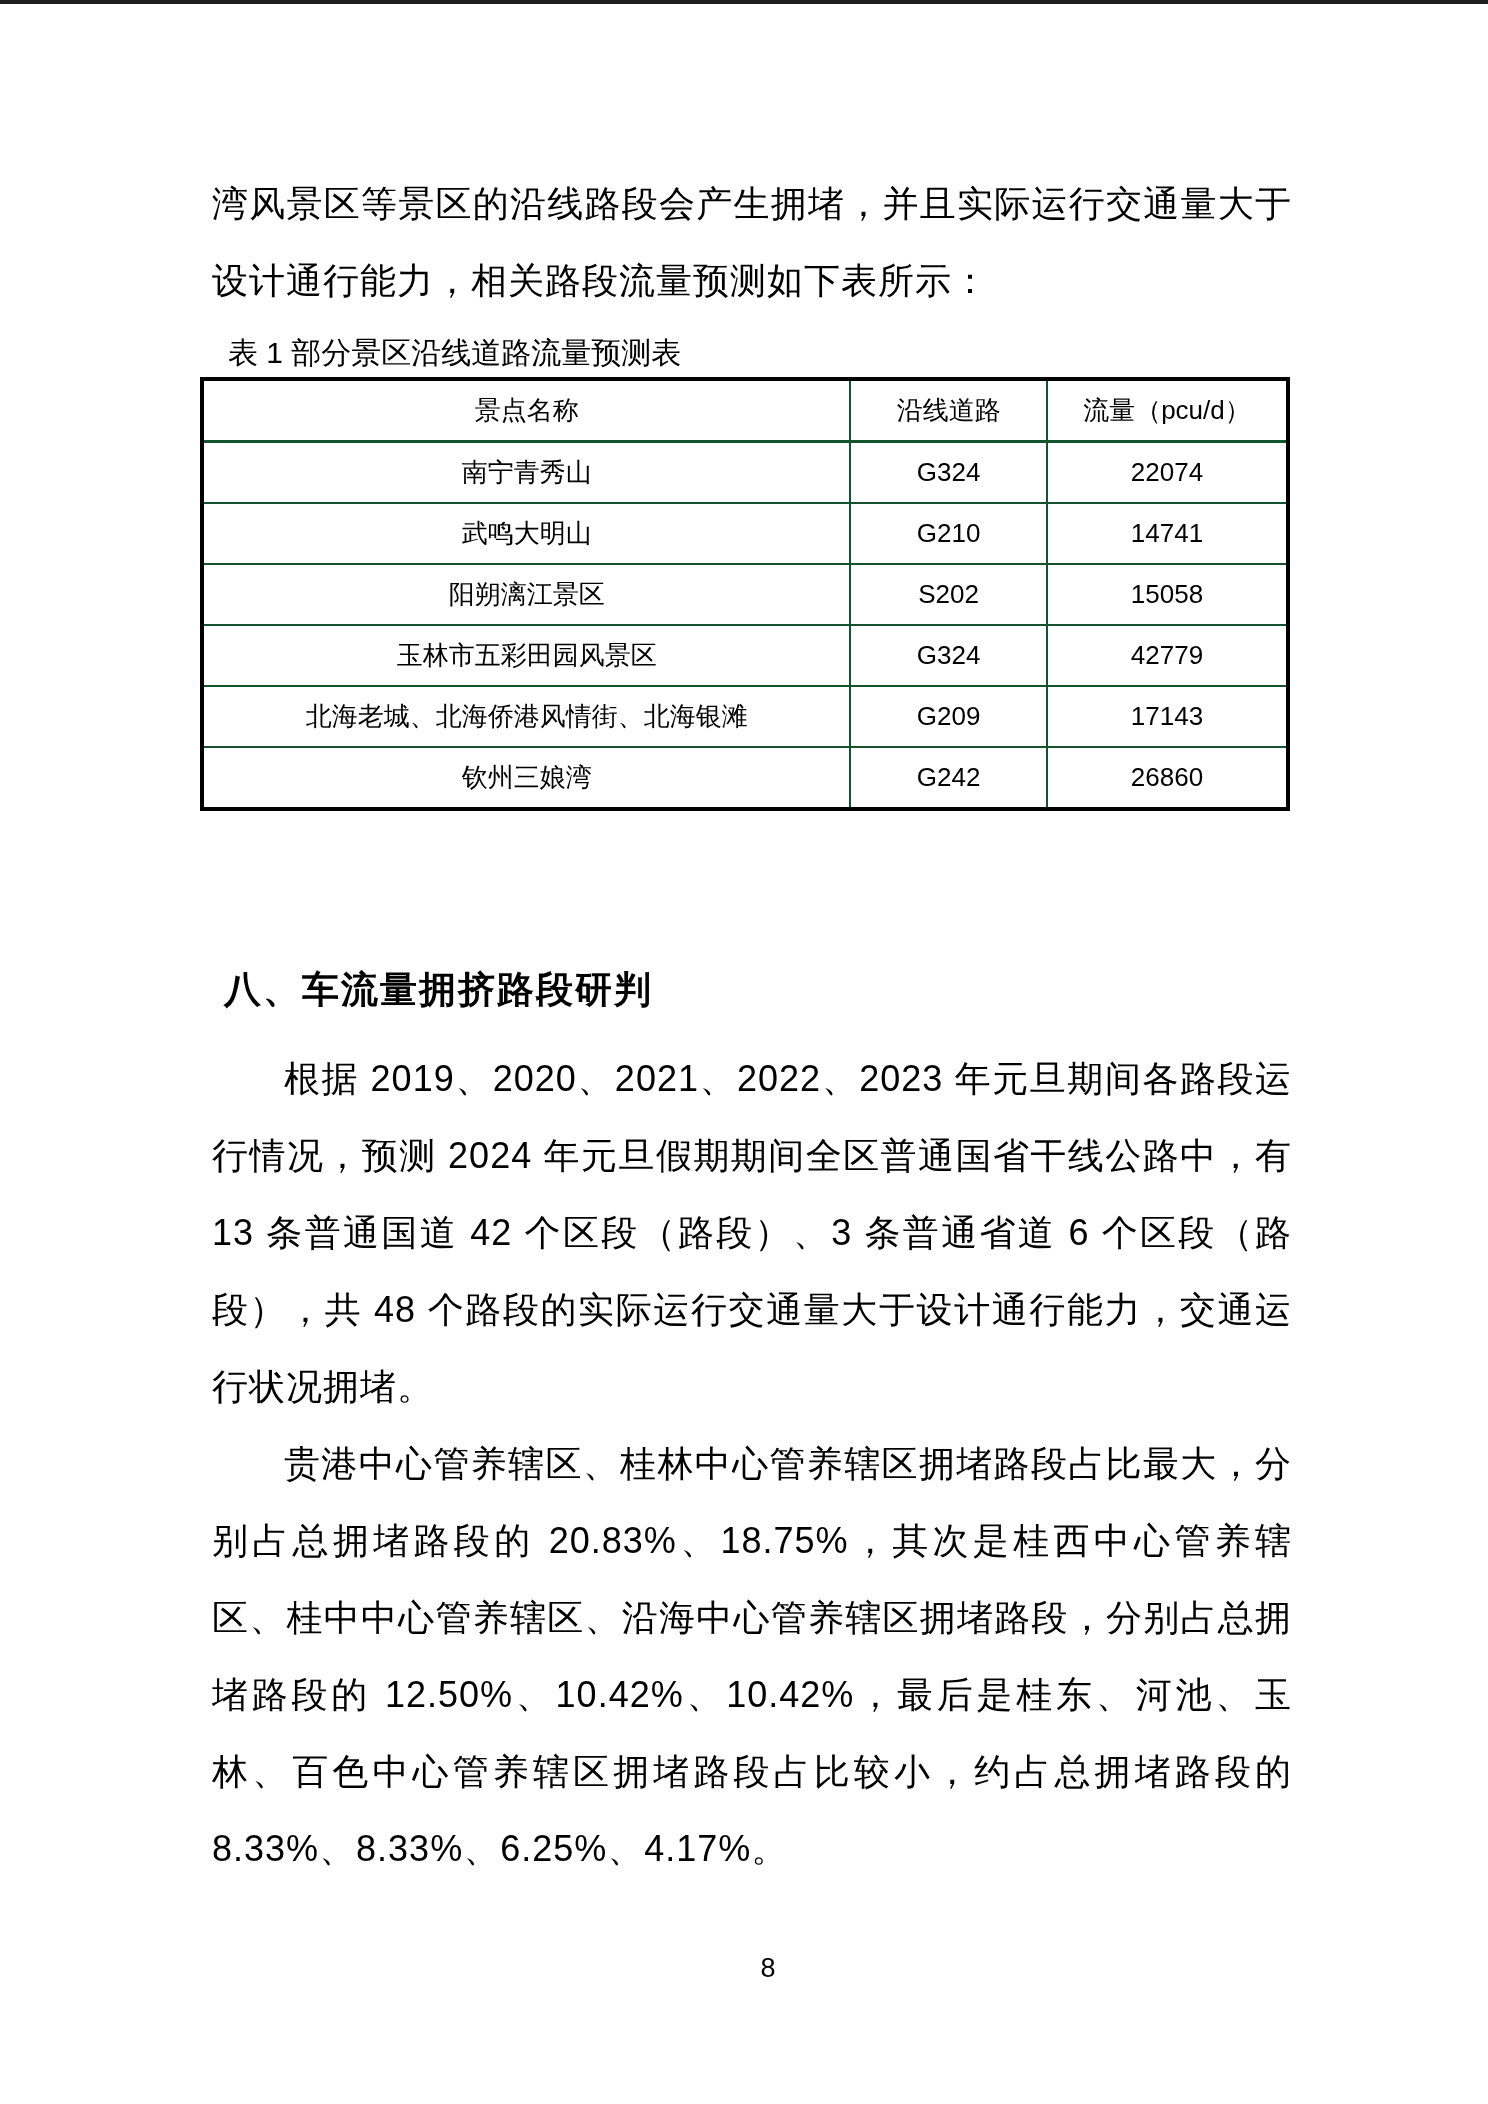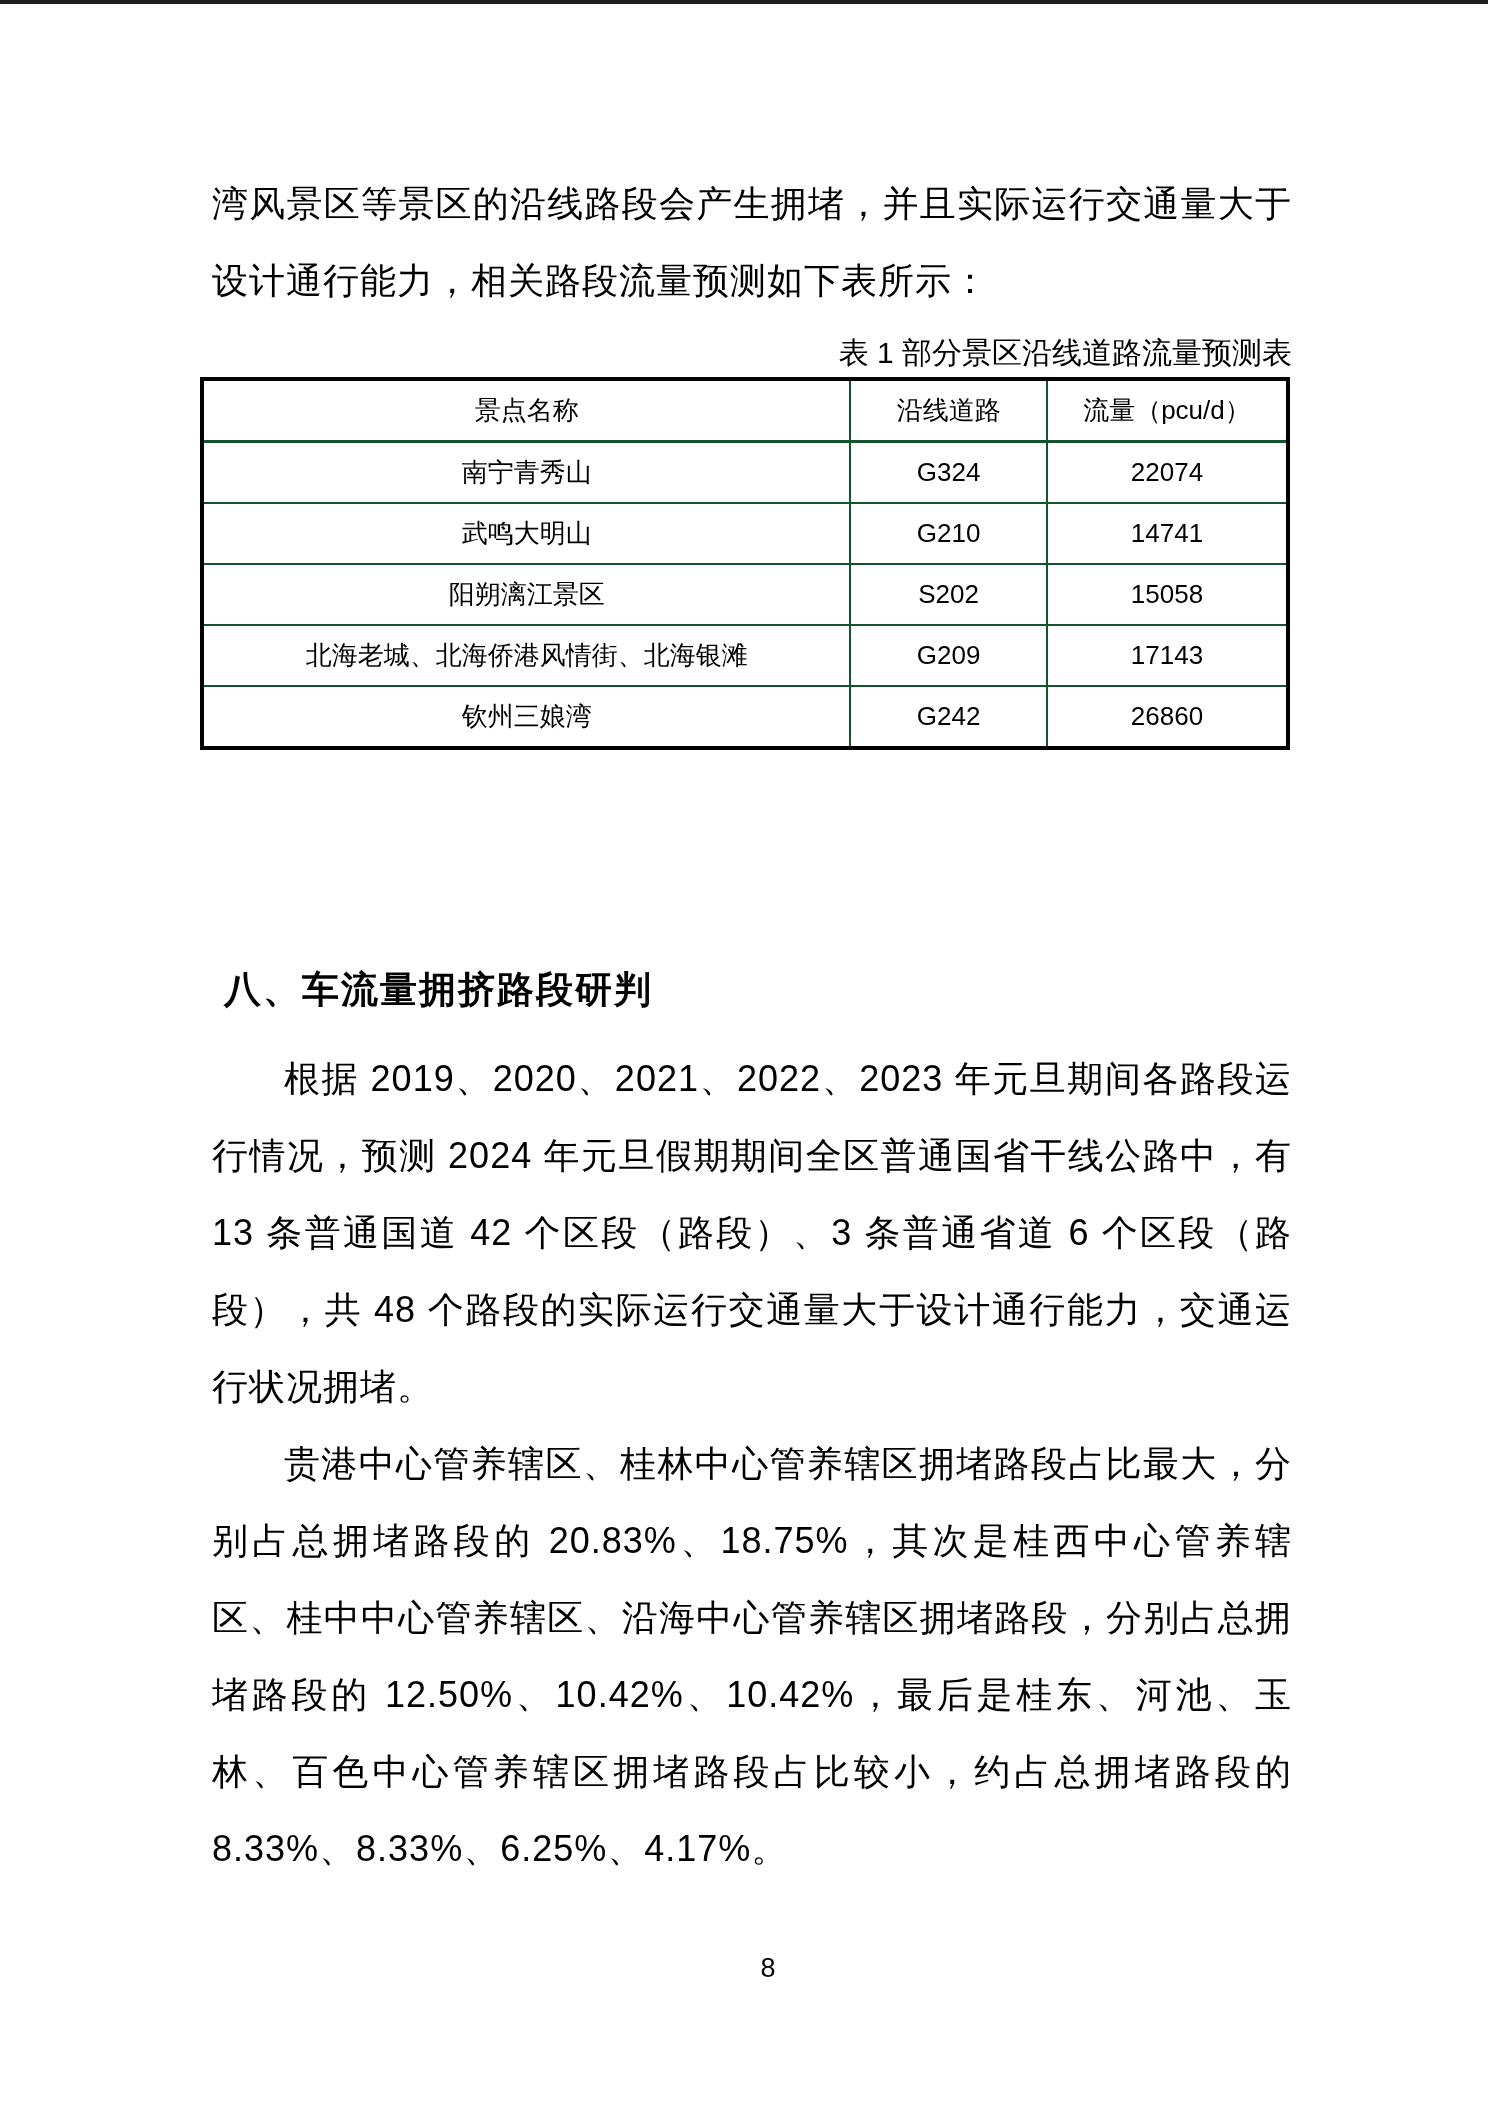--- a/index.html
+++ b/index.html
@@ -45,23 +45,23 @@
   }
   .intro {
     position: absolute;
     top: 165px;
     left: 0;
     width: 1080px;
   }
   .table-caption {
     position: absolute;
     top: 333px;
-    left: 0;
+    left: 16px;
     width: 1080px;
-    text-align: right;
+    text-align: left;
     font-size: 30px;
     line-height: 40px;
   }
   .forecast-table {
     position: absolute;
     top: 377px;
     left: -12px;
     width: 1090px;
     border-collapse: collapse;
     table-layout: fixed;
@@ -149,20 +149,25 @@
           <td>武鸣大明山</td>
           <td>G210</td>
           <td>14741</td>
         </tr>
         <tr>
           <td>阳朔漓江景区</td>
           <td>S202</td>
           <td>15058</td>
         </tr>
         <tr>
+          <td>玉林市五彩田园风景区</td>
+          <td>G324</td>
+          <td>42779</td>
+        </tr>
+        <tr>
           <td>北海老城、北海侨港风情街、北海银滩</td>
           <td>G209</td>
           <td>17143</td>
         </tr>
         <tr>
           <td>钦州三娘湾</td>
           <td>G242</td>
           <td>26860</td>
         </tr>
       </tbody>

